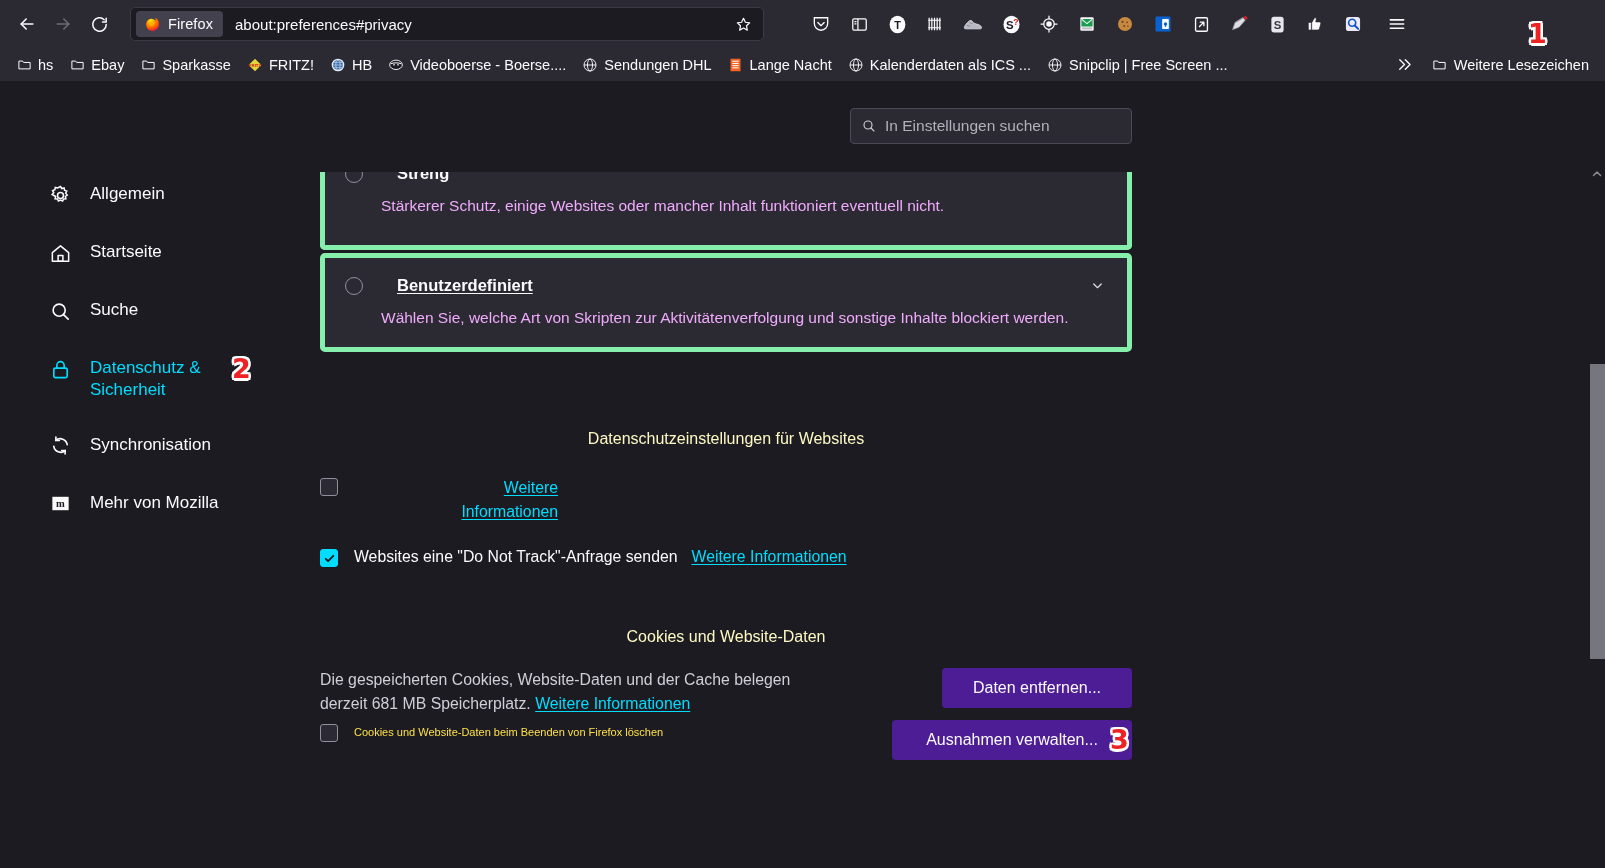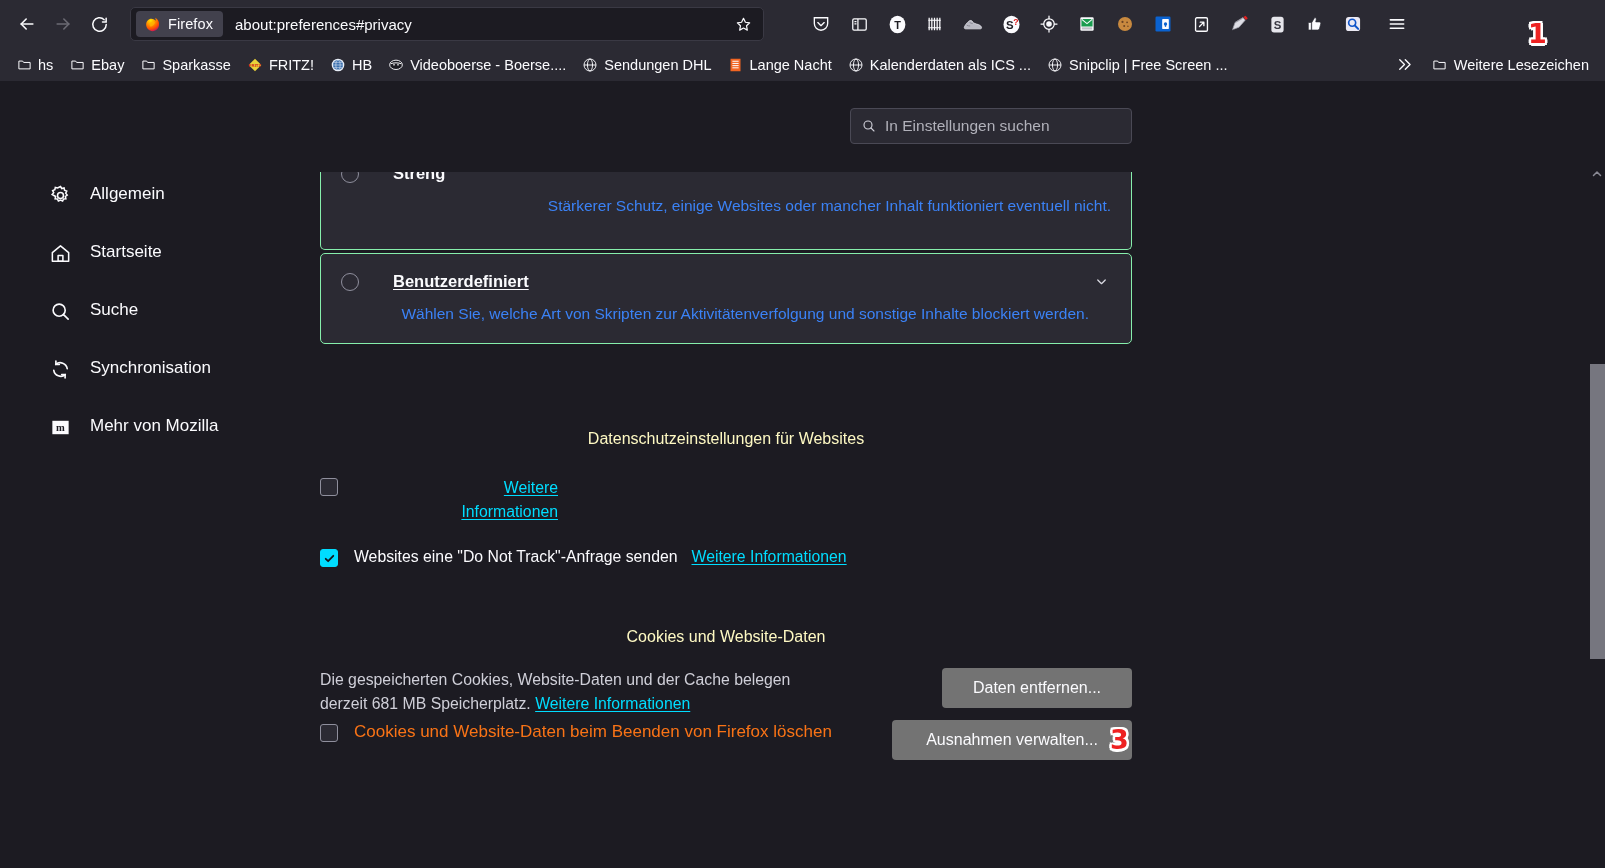--- a/index.html
+++ b/index.html
@@ -105,58 +105,58 @@
   .nav-item .nlabel { padding-top: 2px; max-width: 150px; }
   .nav-item.selected { color: #00ddff; }
   .nav-item.selected .nico { color: #00ddff; }
 
   
   .main {
     position: absolute; top: 0px; left: 320px; width: 812px;
   }
 
   .card {
-    background: #2b2a33; border: 1px solid #86efac; border-radius: 5px;
+    background: #2b2a33; border: 5px solid #86efac; border-radius: 5px;
     padding: 14px 20px 18px 20px; position: relative;
   }
   .card.first {
     border-top: none; border-top-left-radius: 0; border-top-right-radius: 0;
     margin-top: 0;
   }
   .card .row-head { display: flex; align-items: center; gap: 34px; }
   .radio {
     width: 18px; height: 18px; border-radius: 50%;
     border: 1.6px solid #8f8f9d; flex: 0 0 auto; background: transparent;
   }
   .card-title { font-size: 16.5px; font-weight: bold; color: #fbfbfe; }
   .card-title u { text-underline-offset: 2px; }
   .card-desc {
-    margin-top: 12px; margin-left: 48px;
-    font-size: 15.5px; color: #3b82f6; line-height: 1.42; text-align: right;
+    margin-top: 12px; margin-left: 36px;
+    font-size: 15.5px; color: #f0abfc; line-height: 1.42;
   }
   .chev-down {
     position: absolute; right: 22px; top: 20px; color:#d8d8e0;
   }
 
   .section-title {
     font-size: 16px; color: #fef9c3; font-weight: normal; text-align: center;
   }
   .cb {
     width: 18px; height: 18px; border-radius: 3px;
     border: 1.6px solid #8f8f9d; background: #2b2a33;
     flex: 0 0 auto; margin-top: 2px;
   }
   .cb.checked {
     background: #00ddff; border-color: #00ddff;
     display: flex; align-items: center; justify-content: center;
   }
   .link { color: #00ddff; text-decoration: underline; text-underline-offset: 2px; text-align: right; }
 
   .btn {
-    background: #737373; color: #fbfbfe;
+    background: #4c1d95; color: #fbfbfe;
     border: none; border-radius: 4px;
     font-size: 16px; font-family: "Liberation Sans", sans-serif;
     height: 40px; padding: 0 18px;
     display: flex; align-items: center; justify-content: center;
     white-space: nowrap;
   }
 
   
   .annot {
     position: absolute;
@@ -529,20 +529,30 @@
       <div class="nav-item">
         <span class="nico">
           <svg width="23" height="23" viewBox="0 0 24 24" fill="none" stroke="currentColor" stroke-width="1.7">
               <circle cx="10.6" cy="10.6" r="6.3"></circle>
               <path d="M15.2 15.2L20 20" stroke-linecap="round"></path>
             </svg>
         </span>
         <span class="nlabel">Suche</span>
       </div>
 
+      <div class="nav-item selected" style="position:relative;">
+        <span class="nico">
+          <svg width="23" height="23" viewBox="0 0 24 24" fill="none" stroke="currentColor" stroke-width="1.7" stroke-linejoin="round">
+              <rect x="5" y="10.5" width="14" height="10" rx="1.6"></rect>
+              <path d="M8.2 10.5V7.6a3.8 3.8 0 0 1 7.6 0v2.9"></path>
+            </svg>
+        </span>
+        <span class="nlabel">Datenschutz &amp; Sicherheit</span>
+        <span class="annot" style="left:190px; top:8px;">2</span>
+      </div>
 
       <div class="nav-item">
         <span class="nico">
           <svg width="23" height="23" viewBox="0 0 24 24" fill="none" stroke="currentColor" stroke-width="1.7" stroke-linecap="round">
               <path d="M19 11.2A7.4 7.4 0 0 0 7 6.6"></path>
               <path d="M5 12.8a7.4 7.4 0 0 0 12 4.6"></path>
               <path d="M7.2 3.2v3.6h3.6"></path>
               <path d="M16.8 20.8v-3.6h-3.6"></path>
             </svg>
         </span>
@@ -619,21 +629,21 @@
               </button>
             <button class="btn" style="width:240px;">
                 <span>Ausnahmen verwalten...</span>
               </button>
             <span class="annot" style="left:218px; top:58px;">3</span>
           </div>
         </div>
 
         <div style="display:flex; align-items:center; margin-top:-38px;">
           <span class="cb"></span>
-          <span style="margin-left:16px; font-size:17px; color:#f97316;">Cookies und Website-Daten beim Beenden von Firefox löschen</span>
+          <span style="margin-left:16px; font-size:11px; color:#fde047;">Cookies und Website-Daten beim Beenden von Firefox löschen</span>
         </div>
       </div>
 
     </div>
 
     <div class="scrollbar">
       <div class="sb-up">
         <svg width="12" height="12" viewBox="0 0 24 24" fill="none" stroke="currentColor" stroke-width="3" stroke-linecap="round" stroke-linejoin="round">
             <path d="M5 15l7-7 7 7"></path>
           </svg>

